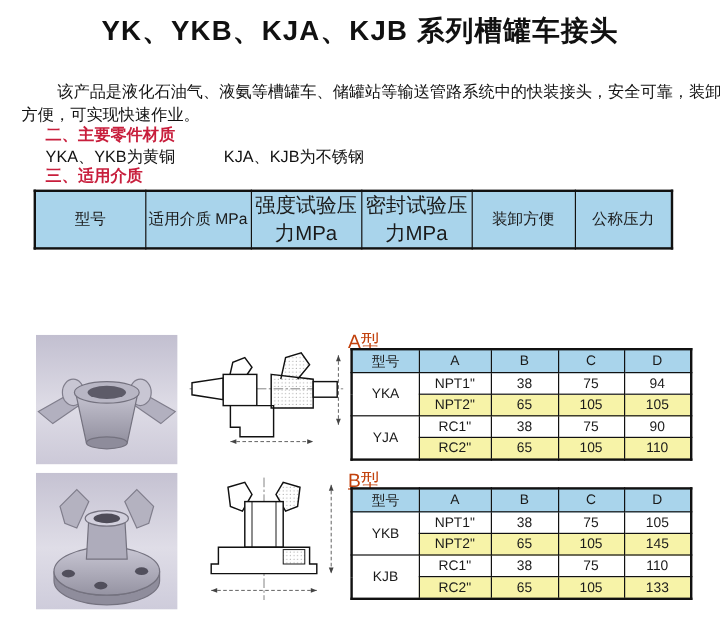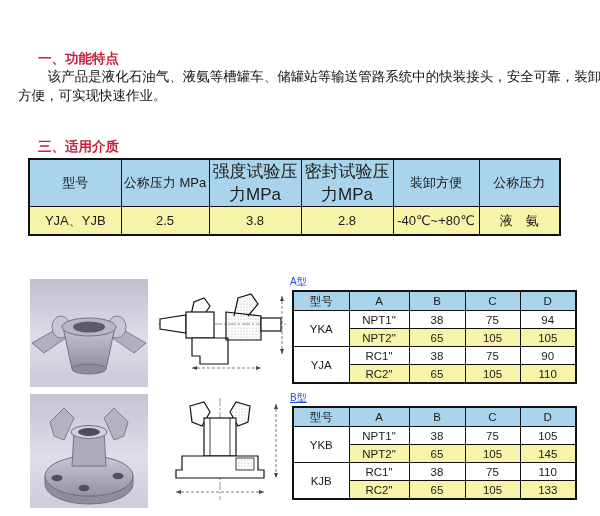--- a/index.html
+++ b/index.html
@@ -18,61 +18,55 @@
   .perf td{height:27px;}
   .perf .small-h{font-size:17px;margin-left:34px;}
   .yellow{background:#f7f3a8;}
   .dim{width:283px;border:2px solid #111;}
   .dim th,.dim td{border:1px solid #111;text-align:center;vertical-align:middle;
         font-size:11.5px;padding:0;}
   .dim th{background:#a9d4eb;height:18px;font-weight:normal;}
   .dim td{height:17px;}
   .dim-a{left:292px;top:290px;}
   .dim-b{left:292px;top:406px;}
-  .fig-label{position:absolute;left:290px;font-size:10px;color:#1d4ed8;}
+  .fig-label{position:absolute;left:290px;font-size:16px;color:#c2410c;}
   .photo{position:absolute;display:block;}
   .drawing{position:absolute;display:block;background:#fff;}
 </style>
 </head>
 <body>
 
 <div class="page">
 
-
-  <div class="sec-h" style="top:50px;">一、功能特点</div>
+  <div class="title">YK、YKB、KJA、KJB 系列槽罐车接头</div>
+
   <div class="body-text para" style="top:67px;">该产品是液化石油气、液氨等槽罐车、储罐站等输送管路系统中的快装接头，安全可靠，装卸方便，可实现快速作业。</div>
 
+  <div class="sec-h" style="top:104px;">二、主要零件材质</div>
+  <div class="body-text" style="top:121px;left:38px;">YKA、YKB为黄铜　　　KJA、KJB为不锈钢</div>
 
   <div class="sec-h" style="top:138px;">三、适用介质</div>
 
   <table class="perf">
     <colgroup>
         <col style="width:92px">
         <col style="width:88px">
         <col style="width:92px">
         <col style="width:92px">
         <col style="width:86px">
         <col style="width:81px">
       </colgroup>
     <tbody>
         <tr>
       <th>型号</th>
-      <th>公称压力 MPa</th>
+      <th>适用介质 MPa</th>
       <th class="small-h">强度试验压力MPa</th>
       <th class="small-h">密封试验压力MPa</th>
       <th>装卸方便</th>
       <th>公称压力</th>
-    </tr>
-    <tr>
-      <td class="yellow">YJA、YJB</td>
-      <td class="yellow">2.5</td>
-      <td class="yellow">3.8</td>
-      <td class="yellow">2.8</td>
-      <td class="yellow">-40℃~+80℃</td>
-      <td class="yellow">液　氨</td>
     </tr>
   </tbody>
     </table>
 
 
   <svg class="photo" style="left:30px;top:279px;" width="118" height="108" viewBox="0 0 118 108">
     <defs>
       <linearGradient id="pbgA" x1="0" y1="0" x2="0" y2="1">
         <stop offset="0" stop-color="#c2bfd0"></stop>
           <stop offset="0.55" stop-color="#dedce6"></stop>

